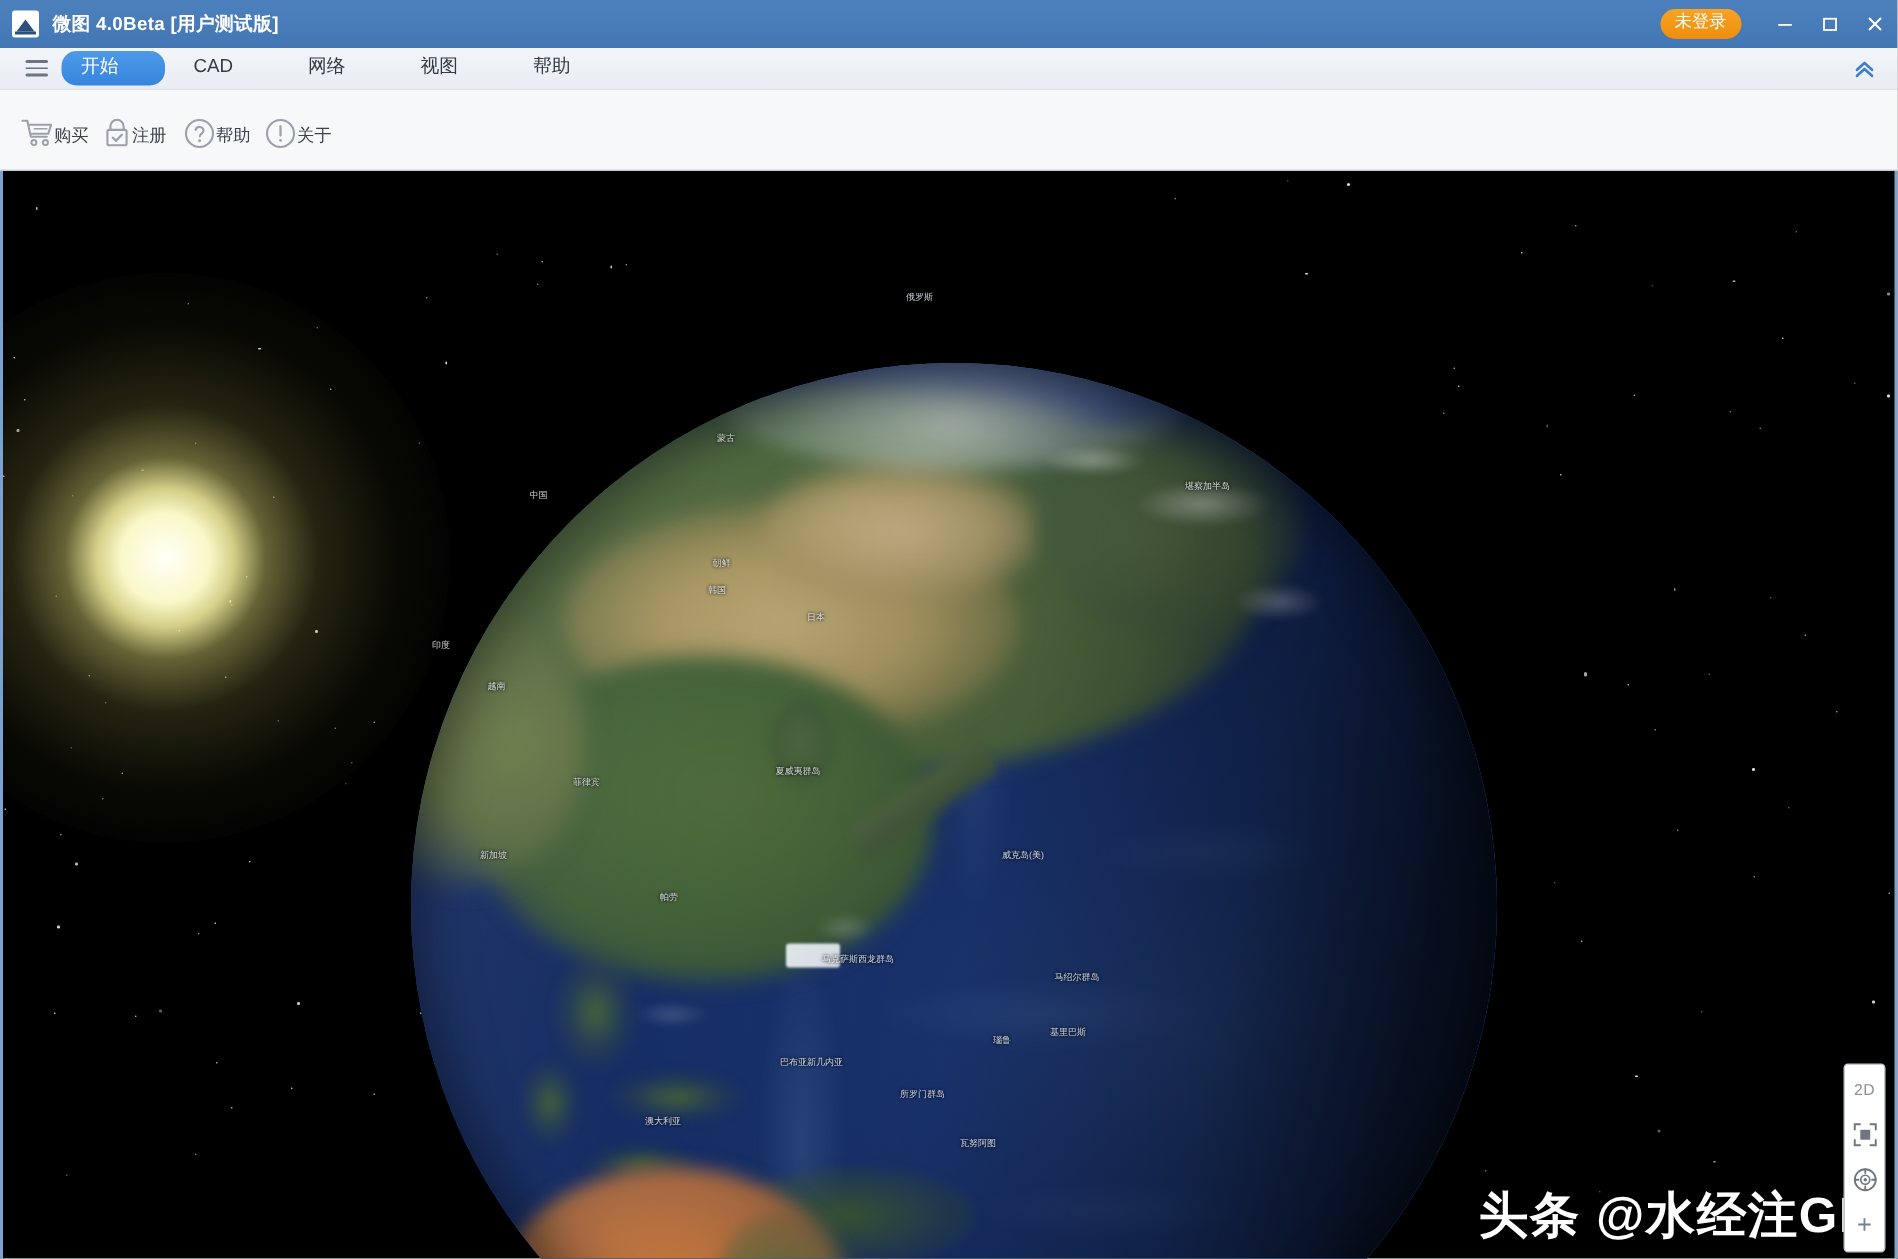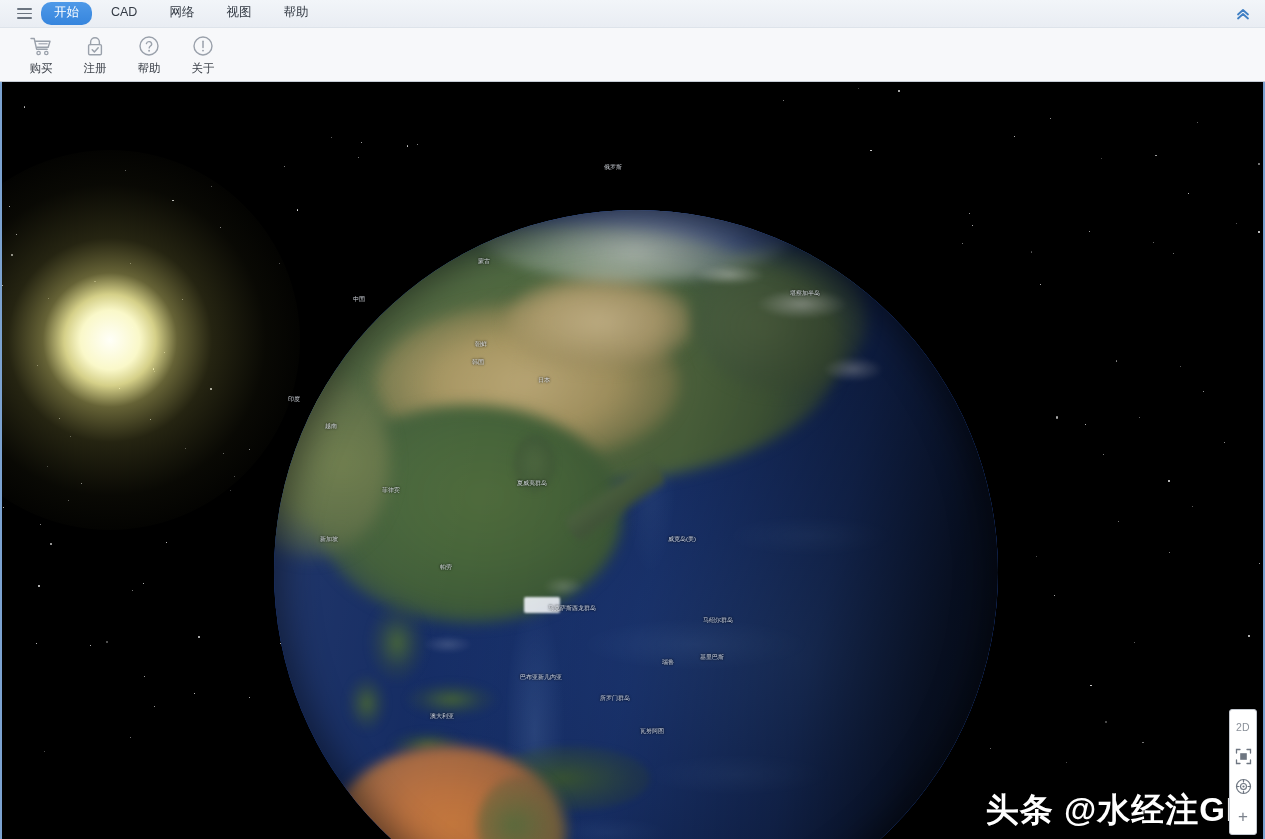--- a/index.html
+++ b/index.html
@@ -110,21 +110,21 @@
     align-items: center; gap: 3px;
     cursor: pointer;
   }
   .hamburger span {
     display: block; width: 15px; height: 1.6px;
     background: #6b7480; border-radius: 1px;
   }
   .menu-item {
     font-size: 12.5px;
     color: #333a44;
-    padding: 3px 13px 4px 13px;
+    padding: 3px 31px 4px 13px;
     margin: 0 3px;
     border-radius: 10px;
     cursor: pointer;
     white-space: nowrap;
     line-height: 1.25;
   }
   .menu-item.active {
     background: #3d8ce0;
     background: linear-gradient(to bottom, #4e99e8, #3685dd);
     color: #ffffff;
@@ -145,21 +145,21 @@
     border-bottom: 1px solid #c6cdd6;
     display: flex;
     align-items: flex-start;
     padding-left: 14px;
     padding-top: 3px;
   }
   .ribbon-btn {
     width: 54px;
     height: 48px;
     display: flex;
-    flex-direction: column;
+    flex-direction: row;
     align-items: center;
     justify-content: flex-start;
     cursor: pointer;
     border-radius: 3px;
     padding-top: 3px;
     margin-right: 0px;
     text-align: center;
   }
   .ribbon-ico {
     height: 24px;
@@ -487,20 +487,41 @@
     font-size: 11.5px;
     color: #3a3f46;
     white-space: nowrap;
   }
 </style>
 </head>
 <body>
 
 <div id="app">
 
+  <div class="titlebar">
+    <div class="app-icon"></div>
+    <div class="title-text">微图 4.0Beta [用户测试版]</div>
+    <div class="title-spacer"></div>
+    <div class="login-badge">未登录</div>
+    <div class="win-btn">
+      <svg width="12" height="12" viewBox="0 0 12 12">
+        <rect x="1.5" y="6" width="9" height="1.2" fill="#ffffff"></rect>
+      </svg>
+    </div>
+    <div class="win-btn">
+      <svg width="12" height="12" viewBox="0 0 12 12">
+        <rect x="2" y="2.5" width="8" height="7.5" fill="none" stroke="#ffffff" stroke-width="1.2"></rect>
+      </svg>
+    </div>
+    <div class="win-btn close">
+      <svg width="12" height="12" viewBox="0 0 12 12">
+        <path d="M2 2 L10 10 M10 2 L2 10" stroke="#ffffff" stroke-width="1.3" fill="none"></path>
+      </svg>
+    </div>
+  </div>
 
   <div class="menubar">
     <div class="hamburger">
       <span></span>
         <span></span>
         <span></span>
     </div>
     <div class="menu-item active">开始</div>
     <div class="menu-item">CAD</div>
     <div class="menu-item">网络</div>

